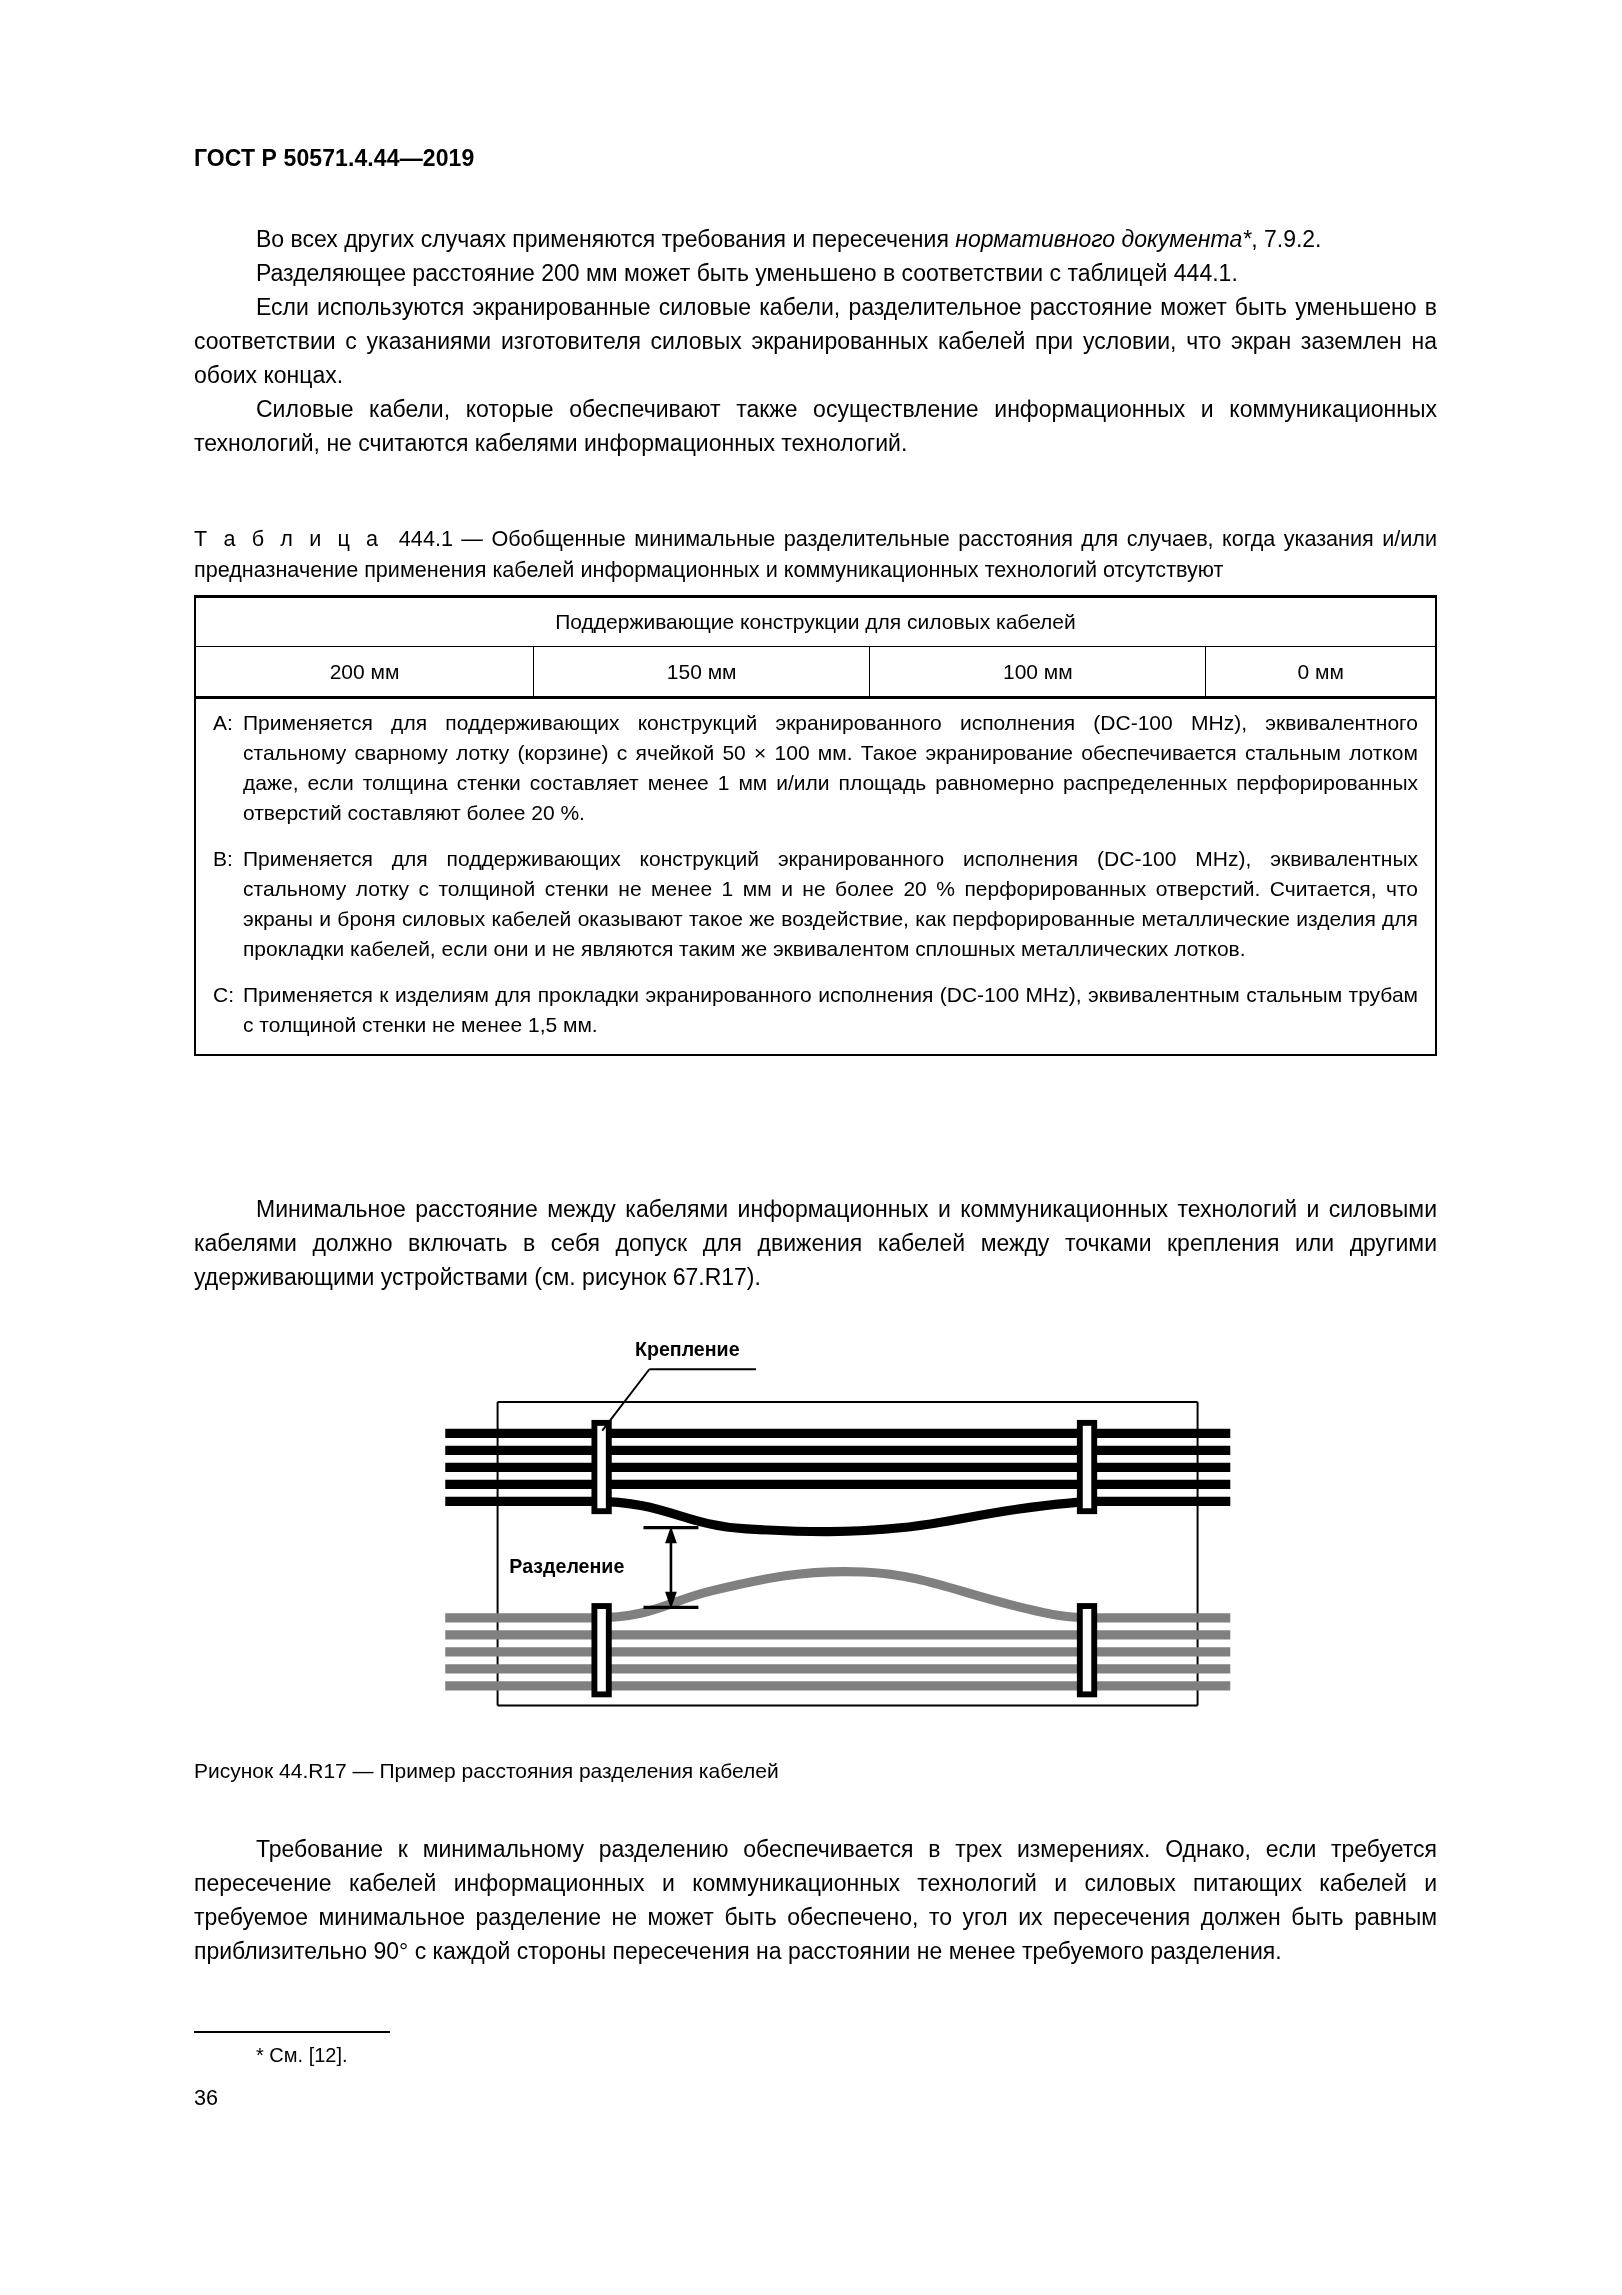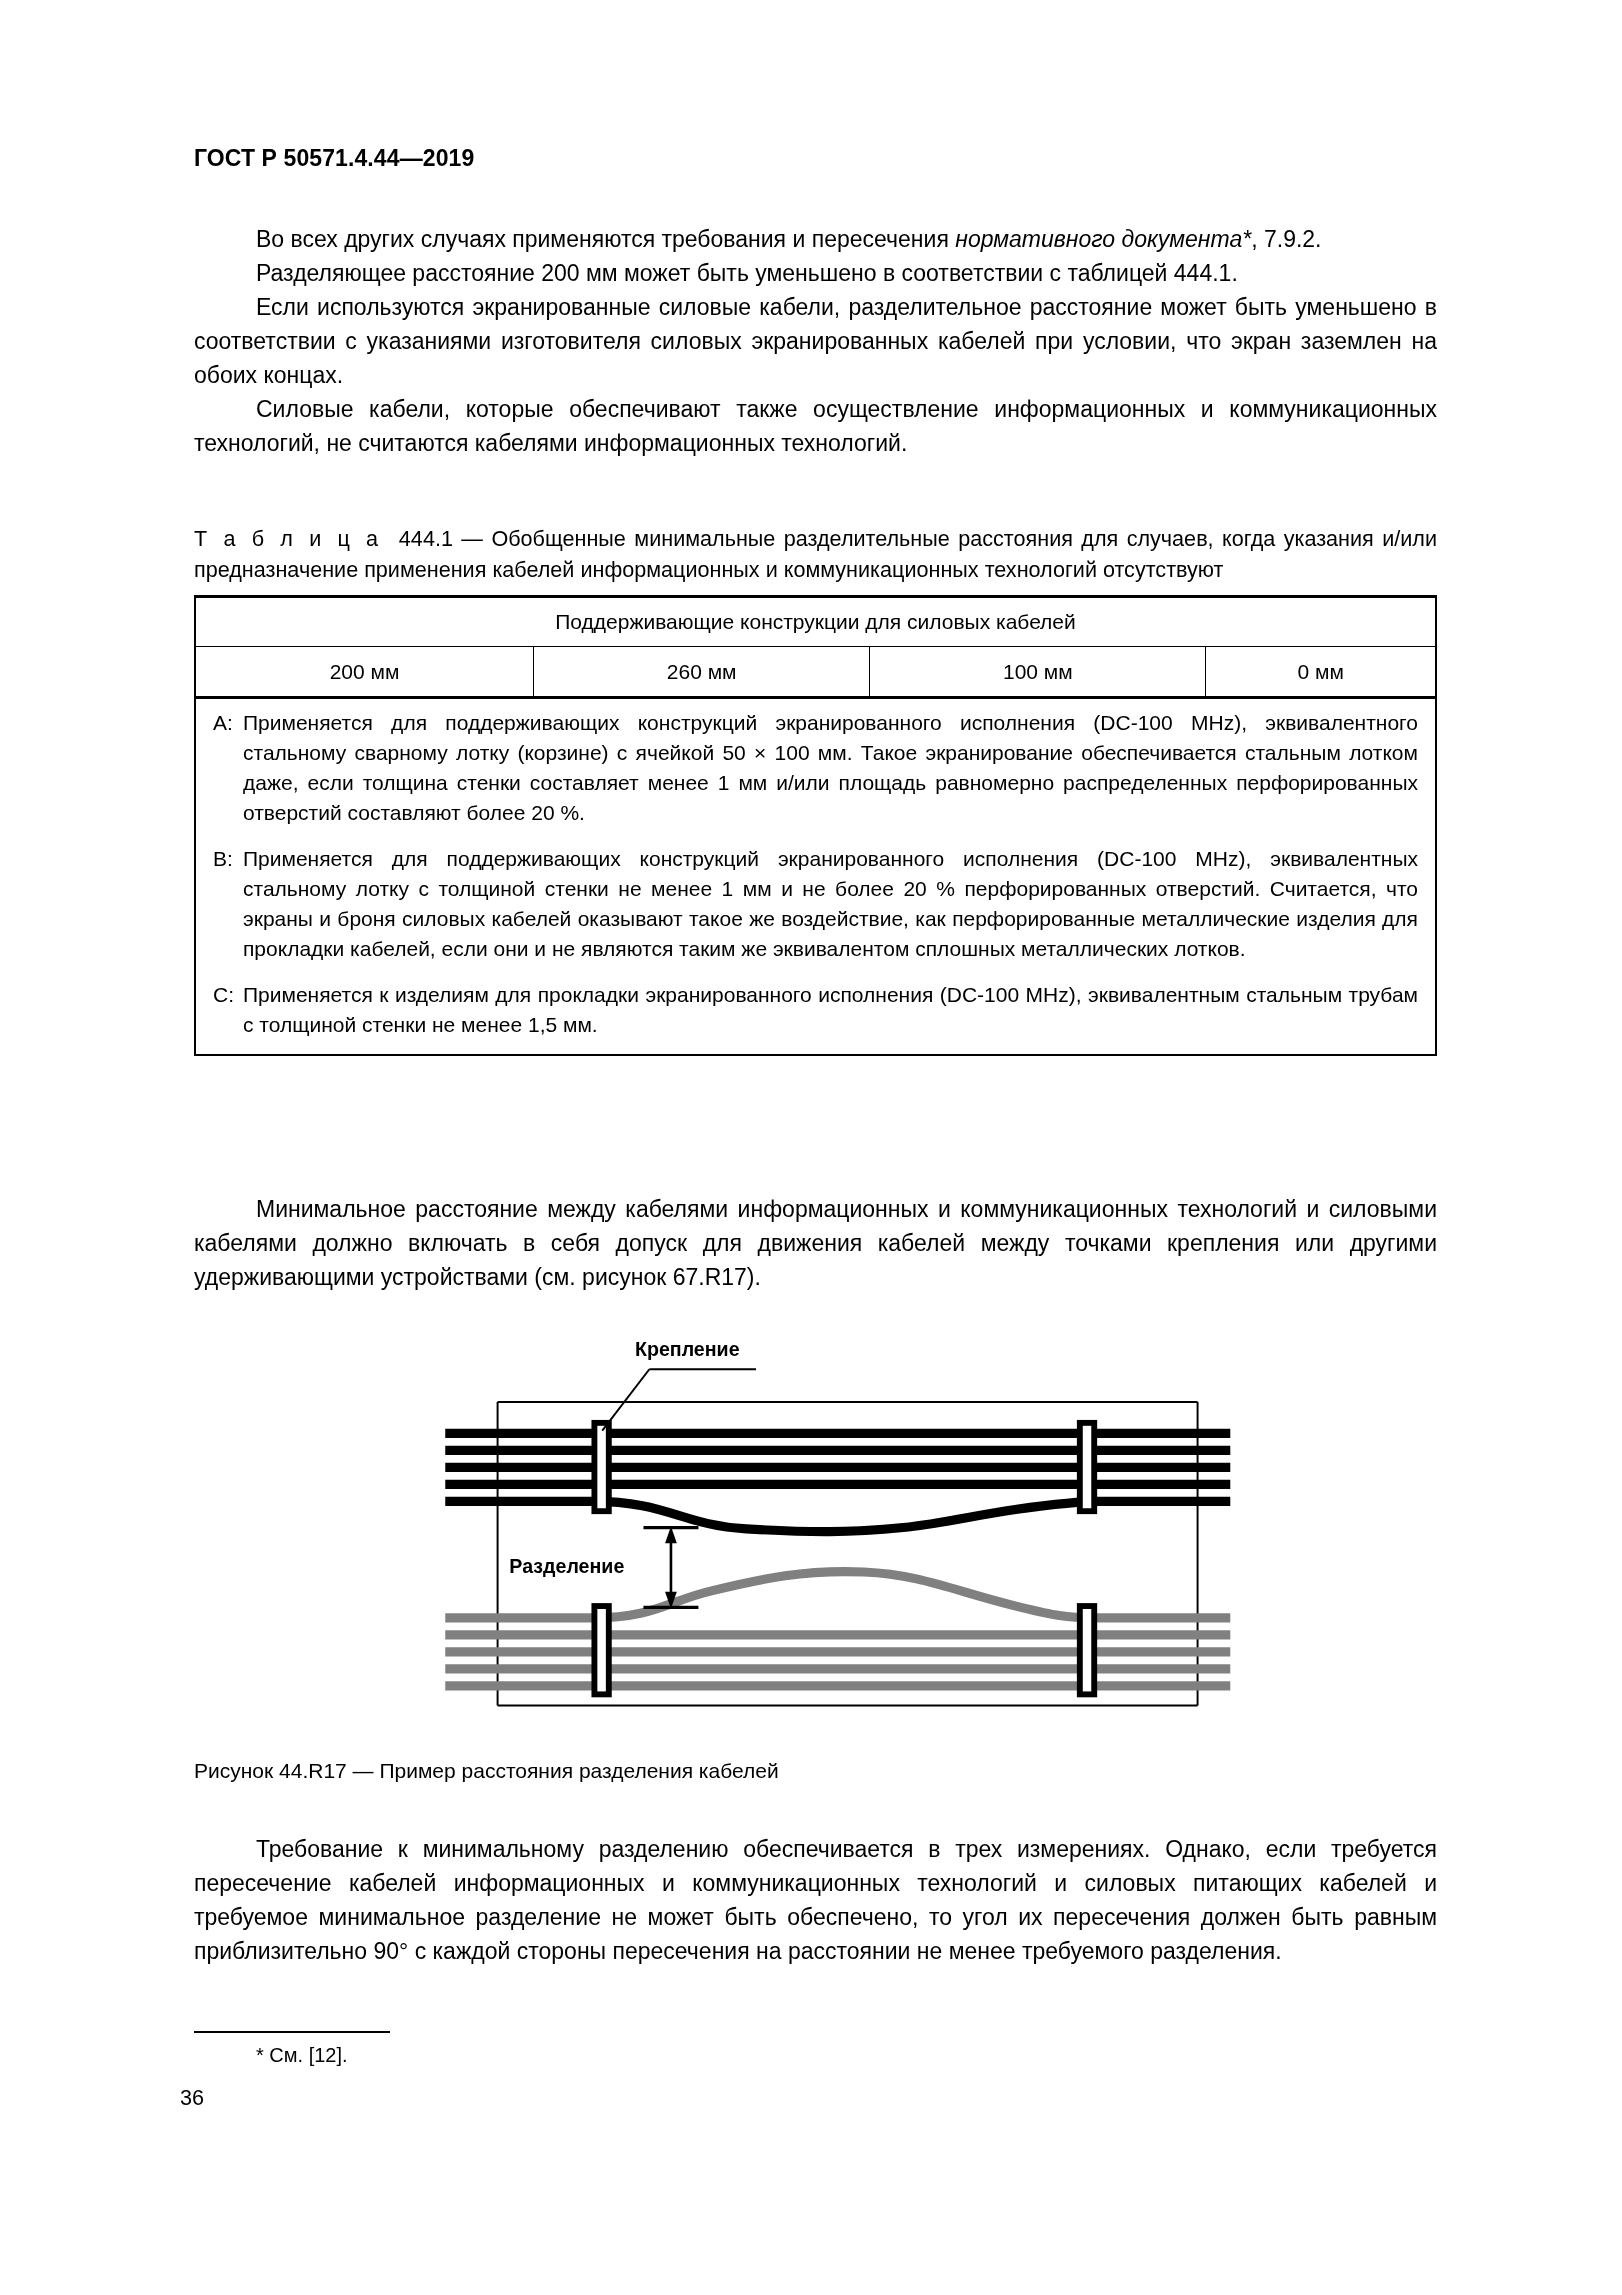--- a/index.html
+++ b/index.html
@@ -160,21 +160,21 @@
   .fn-text {
     position: absolute;
     left: 194px;
     top: 2044px;
     font-size: 20px;
     text-indent: 62px;
     width: 393px;
   }
   .pageno {
     position: absolute;
-    left: 180px;
+    left: 194px;
     top: 2085px;
     font-size: 21.6px;
   }
 </style>
 </head>
 <body>
 
 <div class="page">
 
   <div class="runhead">ГОСТ Р 50571.4.44—2019</div>
@@ -190,21 +190,21 @@
     <span class="sp-letters">Т а б л и ц а</span>&nbsp;&nbsp;<span>444.1</span>&nbsp;<span>—</span>&nbsp;<span>Обобщенные минимальные разделительные расстояния для случаев, когда указания и/или предназначение применения кабелей информационных и коммуникационных технологий отсутствуют</span>
   </div>
 
   <table class="tbl">
     <tbody>
       <tr>
         <td class="hdr-span" colspan="4">Поддерживающие конструкции для силовых кабелей</td>
       </tr>
       <tr class="valrow">
         <td class="c0">200 мм</td>
-        <td class="c1">260 мм</td>
+        <td class="c1">150 мм</td>
         <td class="c2">100 мм</td>
         <td class="c3">0 мм</td>
       </tr>
       <tr class="noterow">
         <td colspan="4">
           <div class="note">
             <span class="lbl">A:</span>
             <span class="txt">Применяется для поддерживающих конструкций экранированного исполнения (DC-100 MHz), эквивалентно­го стальному сварному лотку (корзине) с ячейкой 50 × 100 мм. Такое экранирование обеспечивается сталь­ным лотком даже, если толщина стенки составляет менее 1 мм и/или площадь равномерно распределенных перфорированных отверстий составляют более 20 %.</span>
           </div>
         </td>

